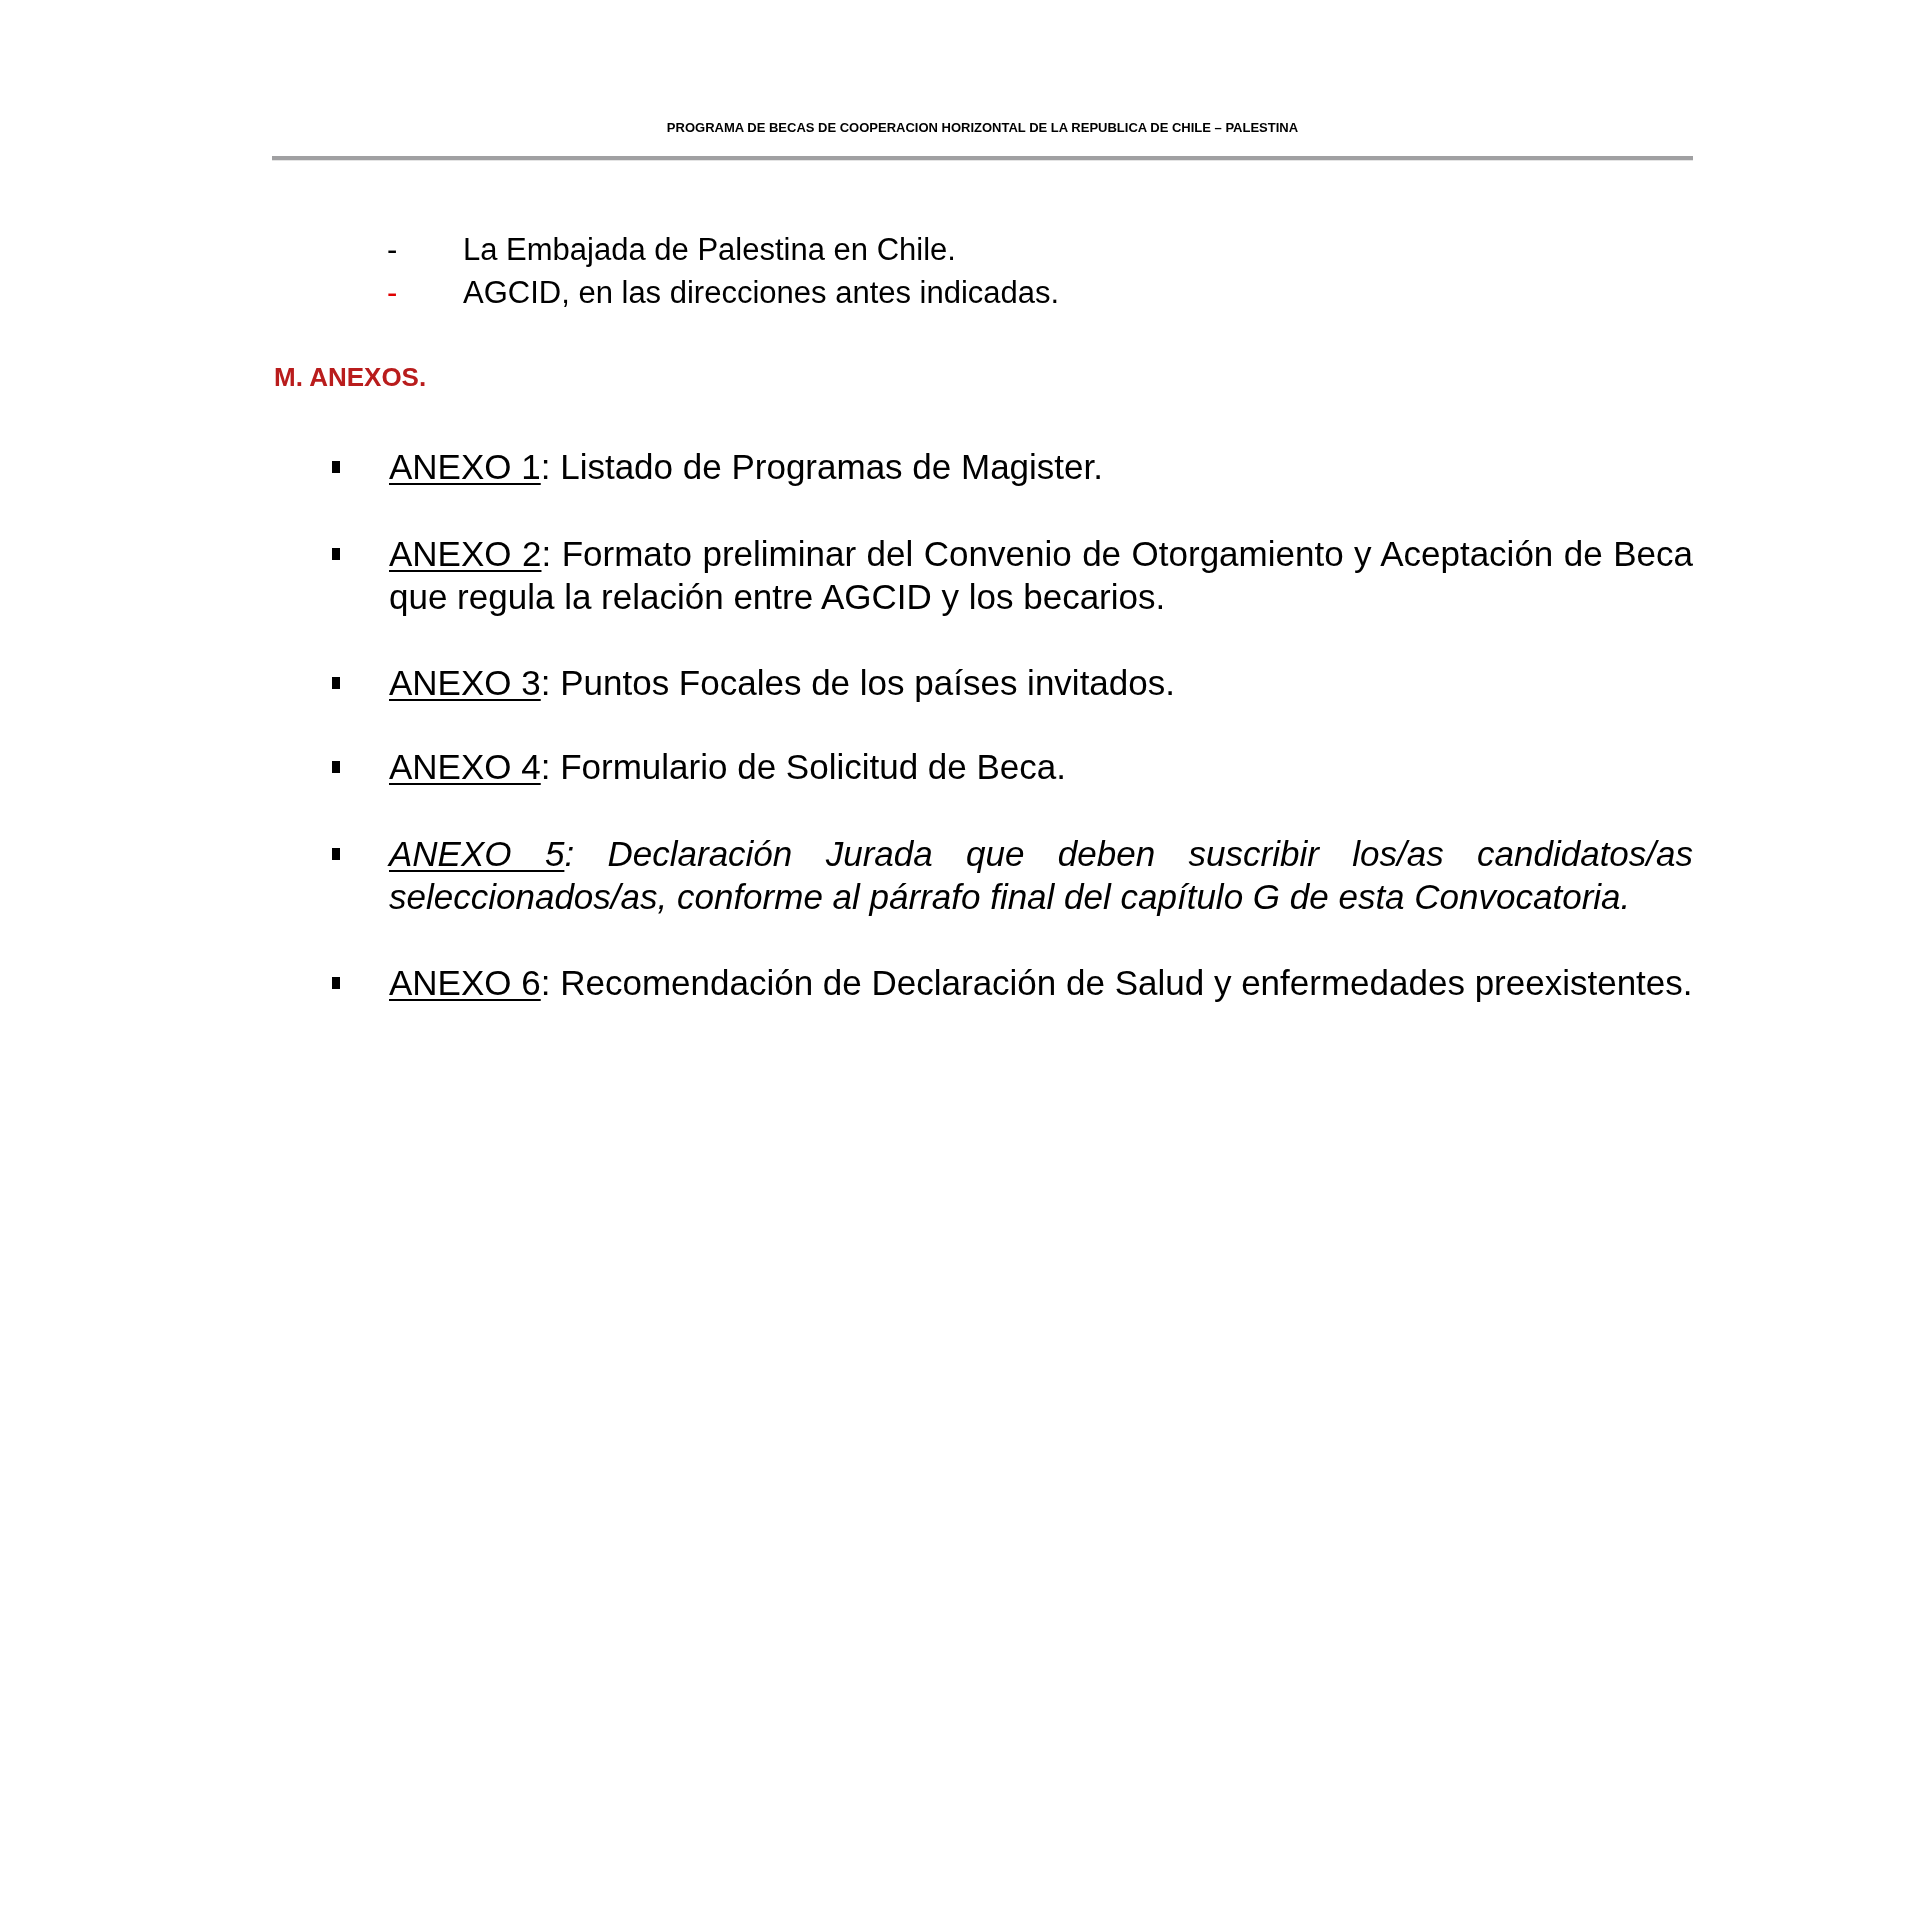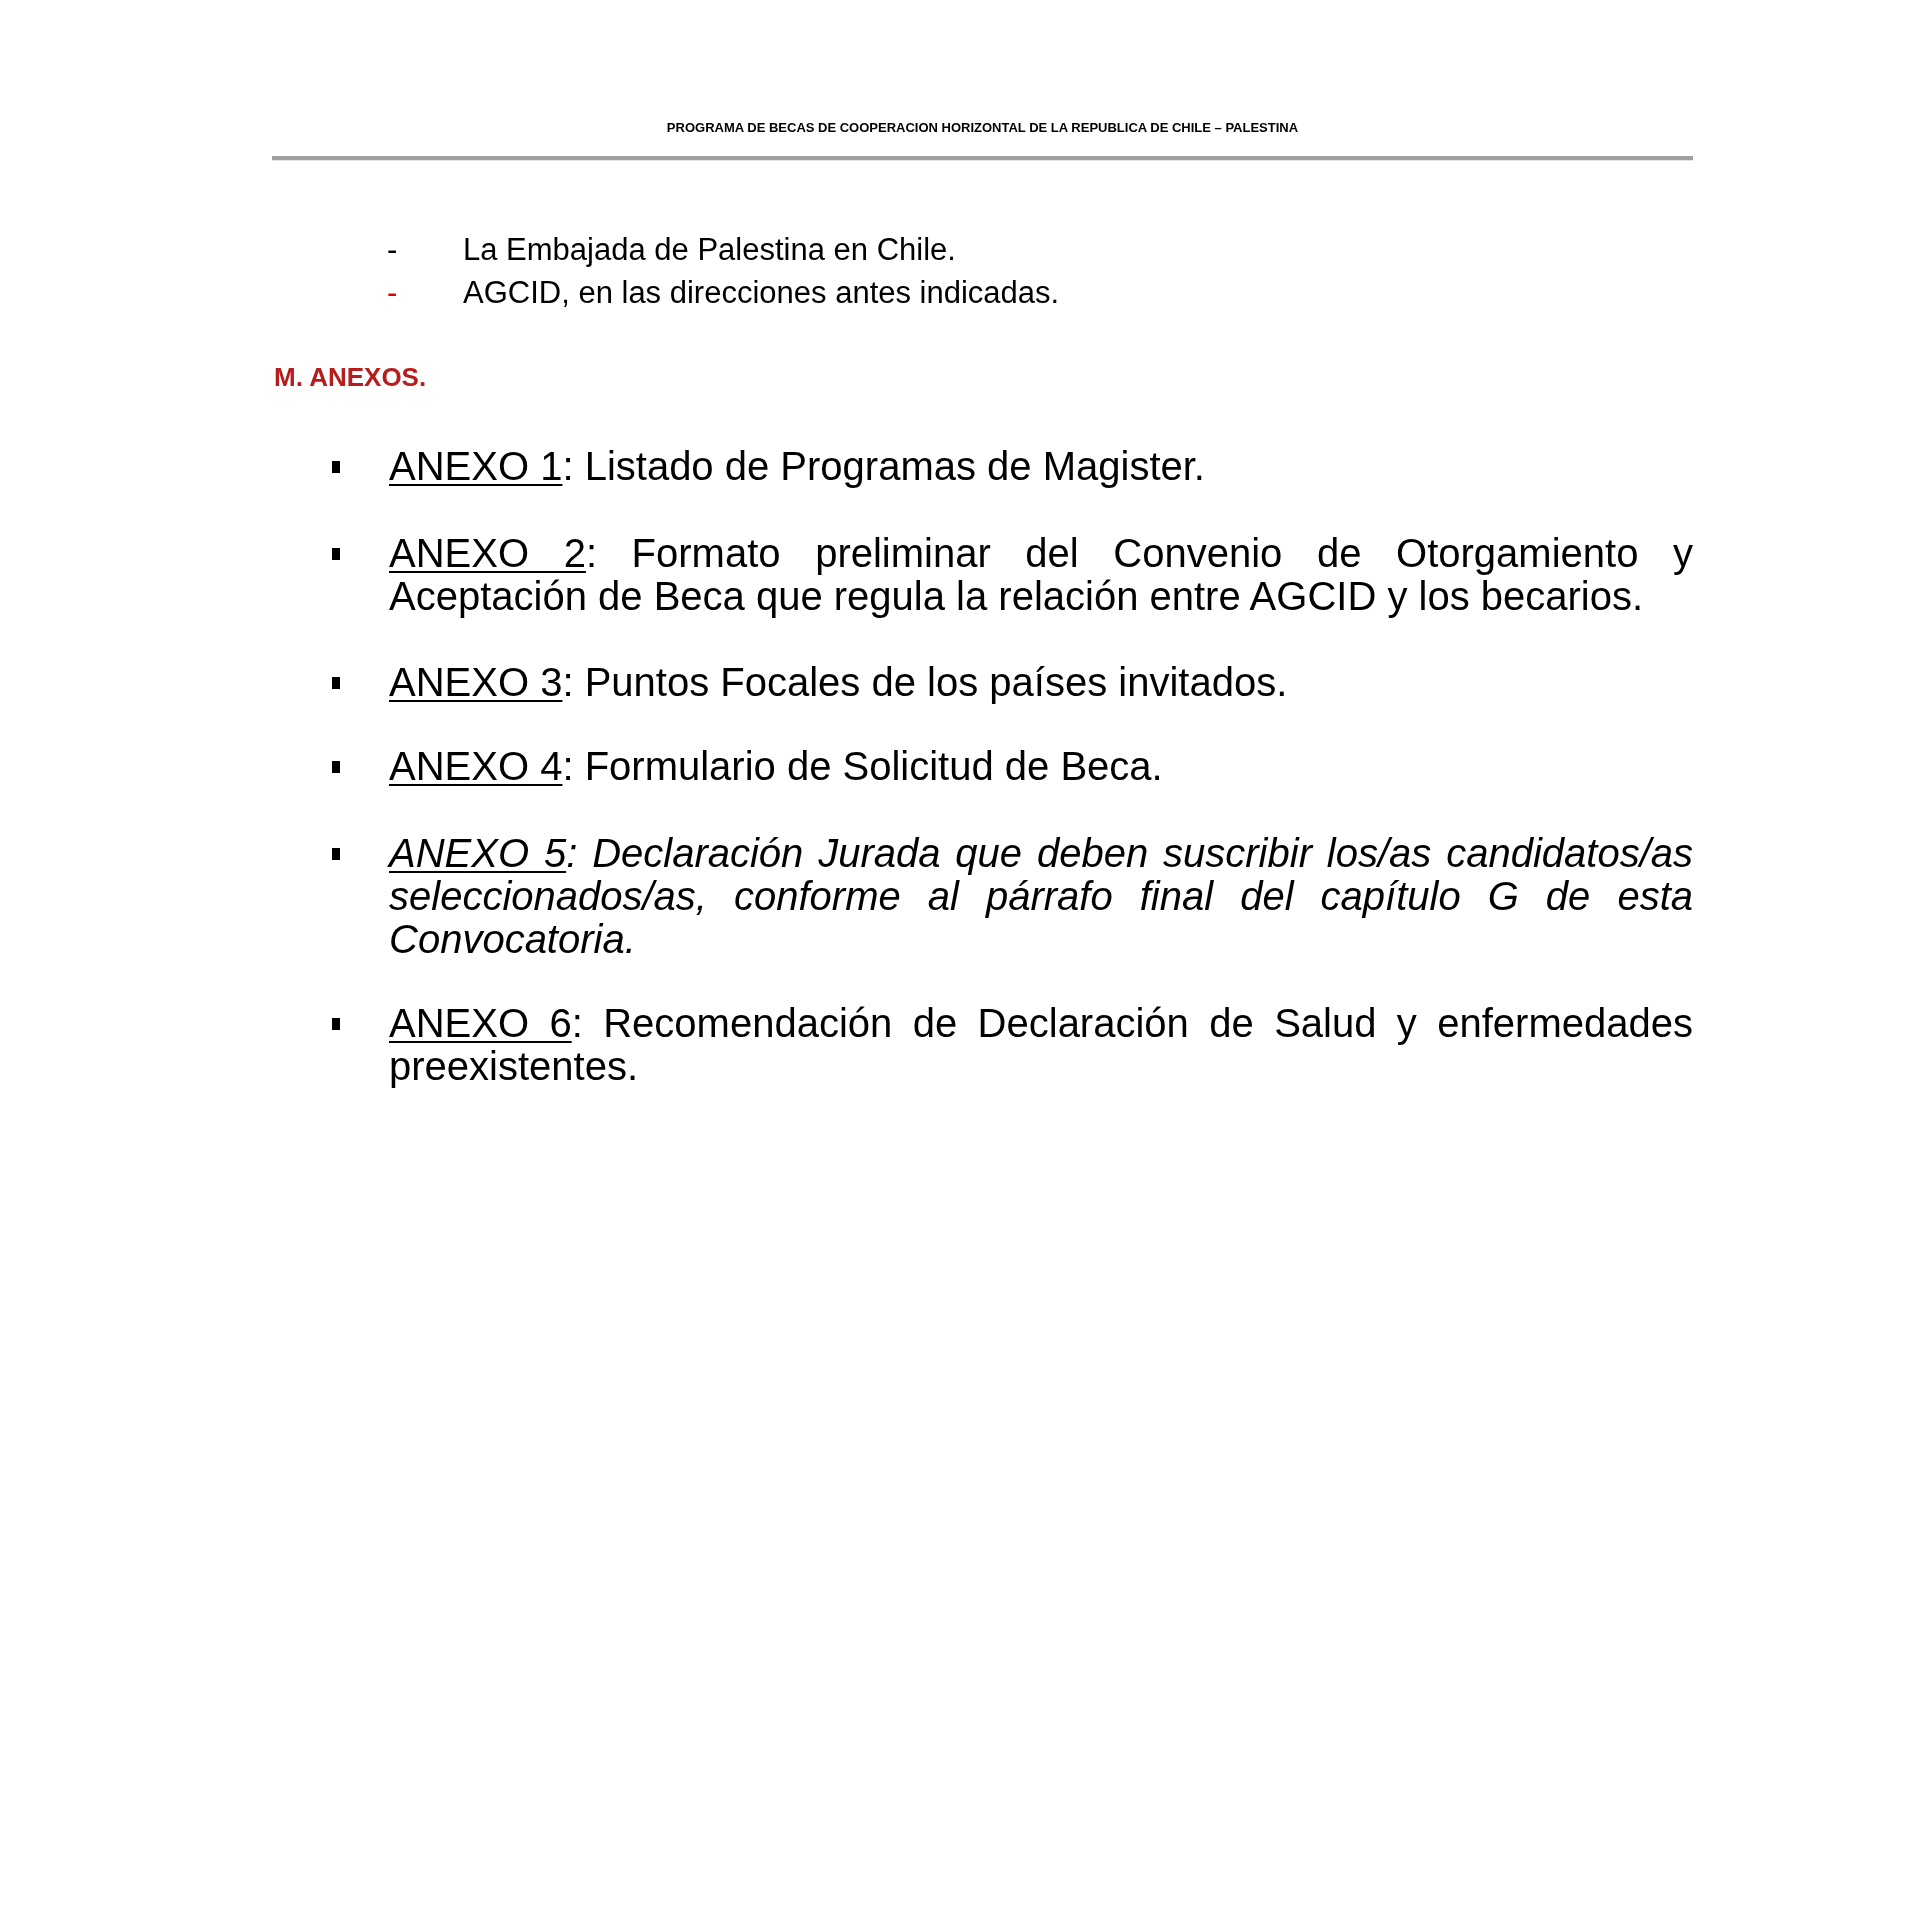--- a/index.html
+++ b/index.html
@@ -7,21 +7,21 @@
          font-family: "Liberation Sans", "DejaVu Sans", sans-serif; color: #000; }
   .header-title { position: absolute; left: 272px; width: 1421px; top: 116px; text-align: center;
                   font-weight: bold; font-size: 13px; letter-spacing: 0px; line-height: 23px; }
   .header-rule { position: absolute; left: 272px; width: 1421px; top: 156px; height: 3.5px;
                  background: #a0a0a2; border-bottom: 1.2px solid #e4e4e4; }
   .dash-item { position: absolute; left: 387px; font-size: 31px; line-height: 42px; }
   .dash-mark { position: absolute; left: 0; width: 15.4px; }
   .dash-text { position: absolute; left: 60px; white-space: nowrap; margin-left: 16px; }
   .section-heading { position: absolute; left: 274px; top: 356px; font-size: 26px; font-weight: bold;
                      color: #b91c1c; line-height: 42px; }
-  .annex { position: absolute; left: 331px; width: 1362px; font-size: 40px; line-height: 43px; }
+  .annex { position: absolute; left: 331px; width: 1362px; font-size: 35px; line-height: 43px; }
   .annex-bullet { position: absolute; left: 0.8px; top: 16px; width: 8.5px; height: 11.6px; background: #000; }
   .annex-body { margin-left: 58px; text-align: justify; text-align-last: left; }
   .annex-label { text-decoration: underline; text-decoration-thickness: 1.9px; text-underline-offset: 3.9px; }
 </style>
 </head>
 <body>
 
 <div>
   <div class="header-title">PROGRAMA DE BECAS DE COOPERACION HORIZONTAL DE LA REPUBLICA DE CHILE – PALESTINA</div>
   <div class="header-rule"></div>
@@ -54,18 +54,18 @@
     <div class="annex-body"><span class="annex-label">ANEXO 3</span><span>: Puntos Focales de los países invitados.</span></div>
   </div>
   <div class="annex" style="top:745px;">
     <span class="annex-bullet"></span>
     <div class="annex-body"><span class="annex-label">ANEXO 4</span><span>: Formulario de Solicitud de Beca.</span></div>
   </div>
   <div class="annex" style="top:832px;font-style:italic;">
     <span class="annex-bullet"></span>
     <div class="annex-body"><span class="annex-label">ANEXO 5</span><span>: Declaración Jurada que deben suscribir los/as candidatos/as seleccionados/as, conforme al párrafo final del capítulo G de esta Convocatoria.</span></div>
   </div>
-  <div class="annex" style="top:961px;margin-top:41px;">
+  <div class="annex" style="top:961px;">
     <span class="annex-bullet"></span>
     <div class="annex-body"><span class="annex-label">ANEXO 6</span><span>: Recomendación de Declaración de Salud y enfermedades preexistentes.</span></div>
   </div>
 </div>
 
 
 </body></html>

